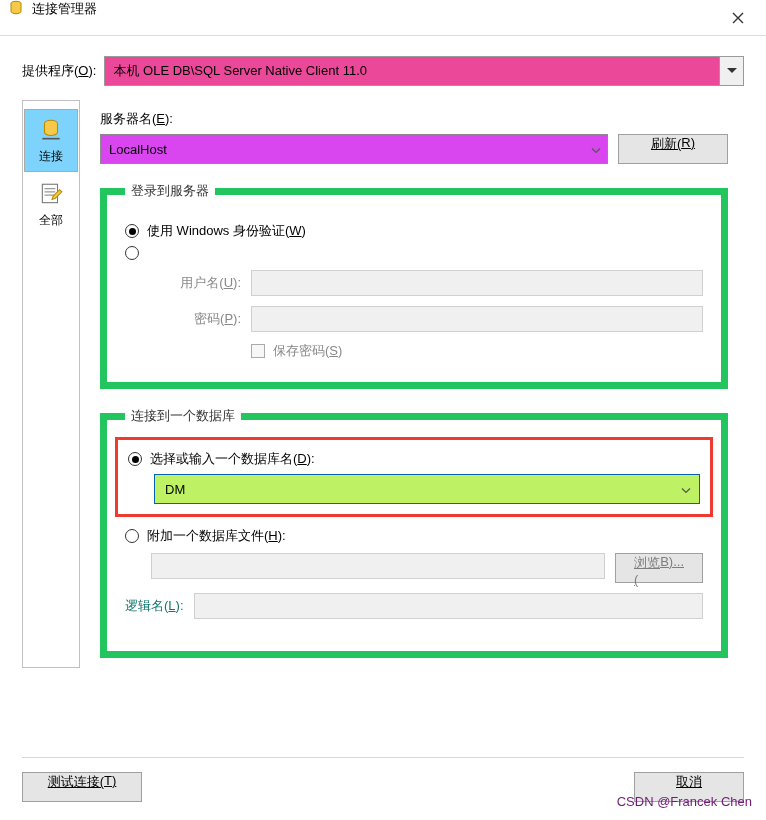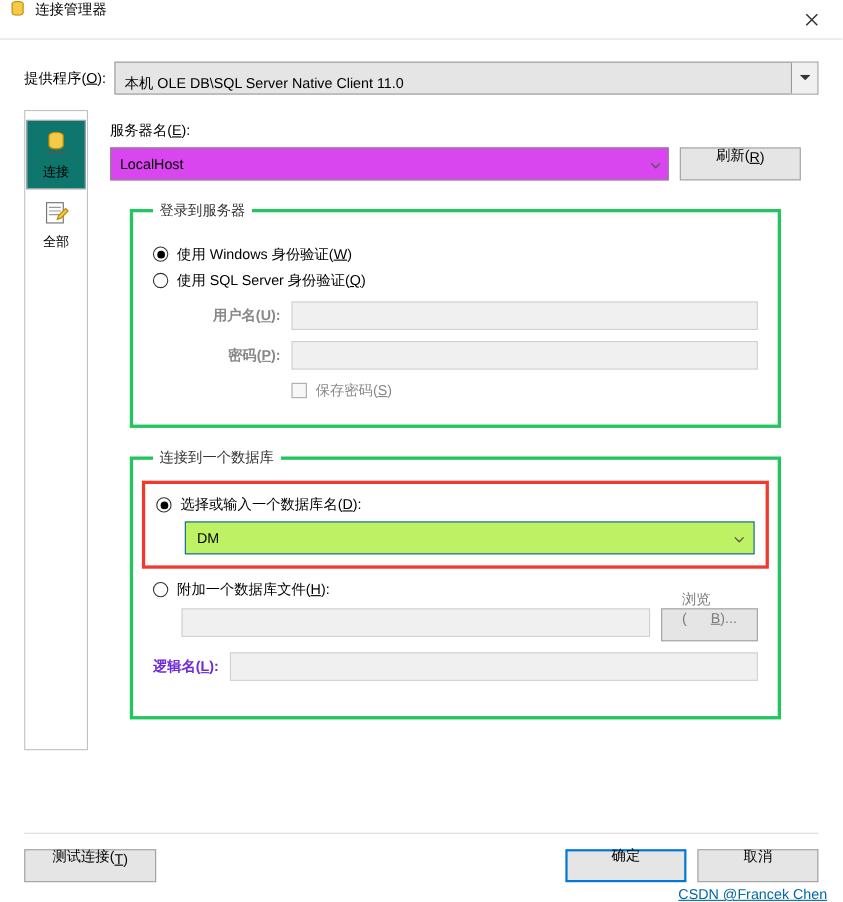--- a/index.html
+++ b/index.html
@@ -4,61 +4,61 @@
   <style>
     * { box-sizing: border-box; font-family: "Microsoft YaHei", "Segoe UI", Tahoma, sans-serif; font-size: 13px; }
     body { margin: 0; padding: 0; background: #fff; width: 766px; height: 820px; position: relative; }
     .titlebar { height: 36px; border-bottom: 1px solid #ddd; display: flex; align-items: flex-start; padding: 0 8px; }
     .titlebar-icon { width: 16px; height: 16px; margin-right: 8px; display:inline-block; }
     .titlebar-title { flex: 1; }
     .close-btn { width: 40px; height: 36px; display:flex; align-items:center; justify-content:center; cursor:pointer; }
     .close-btn svg { width:12px; height:12px; }
     .provider-row { display:flex; align-items:center; padding: 20px 22px 14px 22px; gap:8px; }
     .provider-label { white-space:nowrap; }
-    .provider-select { flex:1; height:30px; border:1px solid #999; background:#e5e5e5; display:flex; align-items:flex-end; padding:0 8px; position:relative; }
+    .provider-select { flex:1; height:30px; border:1px solid #999; background:#ec4899; display:flex; align-items:center; padding:0 8px; position:relative; }
     .provider-select .arrow { position:absolute; right:0; top:0; bottom:0; width:24px; background:#f0f0f0; border-left:1px solid #999; display:flex; align-items:center; justify-content:center; }
 
     .main { display:flex; padding: 0 22px 20px 22px; gap:0; }
     .sidebar { width:58px; border:1px solid #c0c0c0; display:flex; flex-direction:column; padding:8px 0; align-items:center; gap:2px; background:#fff; }
     .side-tab { width:54px; display:flex; flex-direction:column; align-items:center; gap:4px; padding:6px 0; cursor:pointer; }
-    .side-tab.active { background:#0f766e; border:1px solid #aaa; }
+    .side-tab.active { background:#7dd3fc; border:1px solid #aaa; }
     .side-tab .icon { width:28px; height:28px; display:flex; align-items:center; justify-content:center; }
     .side-tab .lbl { font-size:12px; }
 
     .content { flex:1; padding: 10px 16px 10px 20px; }
     .field-label { margin-bottom:6px; }
     .server-row { display:flex; gap:10px; margin-bottom:18px; }
     .combo { flex:1; height:30px; border:1px solid #8b8b8b; display:flex; align-items:center; padding:0 8px; position:relative; background:#d946ef; }
     .combo .chev { position:absolute; right:6px; top:50%; transform:translateY(-50%); }
-    .btn { height:30px; border:1px solid #a0a0a0; background:#e5e5e5; padding:13px 18px; cursor:pointer; display:flex; align-items:flex-end; justify-content:center; }
+    .btn { height:30px; border:1px solid #a0a0a0; background:#e5e5e5; padding:0 18px; cursor:pointer; display:flex; align-items:flex-start; justify-content:center;text-decoration:underline; }
     .btn.disabled { color:#7d7d7d; cursor:default; }
     .btn.primary { border:2px solid #0078d7; background:#e5e5e5; }
 
-    fieldset { border:3px solid #22c55e; padding:16px 18px 22px 18px; margin:18px; }
+    fieldset { border:7px solid #22c55e; padding:16px 18px 22px 18px; margin:0; }
     fieldset.login { margin-bottom:18px; }
     legend { padding:0 6px; color:#333; }
     .radio-row { display:flex; align-items:center; gap:8px; margin:6px 0; cursor:pointer; }
     .radio { width:14px; height:14px; border-radius:50%; border:1px solid #333; display:flex; align-items:center; justify-content:center; }
     .radio.sel::after { content:""; width:7px; height:7px; border-radius:50%; background:#000; }
     .indent { margin-left:26px; }
     .form-row { display:flex; align-items:center; margin:10px 0; }
-    .form-row .lbl { width:90px; color:#888; text-align:right; margin-right:10px;font-weight:bold; }
+    .form-row .lbl { width:90px; color:#888; text-align:right; margin-right:10px; }
     .tinput { flex:1; height:26px; border:1px solid #d0d0d0; background:#fff; padding:0 6px; }
     .tinput.disabled { background:#f0f0f0; color:#aaa; }
     .chk-row { display:flex; align-items:center; gap:8px; margin:10px 0 0 100px; color:#888; }
     .chk { width:14px; height:14px; border:1px solid #aaa; background:#f7f7f7; }
 
     .red-box { border:3px solid #ef3a2f; padding:4px 10px 10px 10px; margin:-4px -10px 10px -10px; }
     .db-combo { height:30px; border:1px solid #0a64a4; display:flex; align-items:center; padding:0 10px; position:relative; background:#bef264; margin-left:26px; }
     .db-combo .chev { position:absolute; right:8px; top:50%; transform:translateY(-50%); }
 
     .footer { position:absolute; left:22px; right:22px; bottom:18px; display:flex; justify-content:space-between; }
     .footer-right { display:flex; gap:10px; }
     .footer .btn { width:110px; }
-    .watermark { position:absolute; right:14px; bottom:0; color:#0369a1; font-size:13px;text-decoration:underline; }
+    .watermark { position:absolute; right:14px; bottom:11px; color:#701a75; font-size:13px; }
     .rule { position:absolute; left:22px; right:22px; bottom:62px; height:1px; background:#d9d9d9; }
     .underline { text-decoration: underline; }
   </style>
 </head>
 <body>
 
 <div class="titlebar">
   <span class="titlebar-icon">
     <svg viewBox="0 0 16 16">
         <ellipse cx="8" cy="3.5" rx="5" ry="2.2" fill="#f7c948" stroke="#b88a00"></ellipse>
@@ -126,21 +126,20 @@
     </div>
 
     <fieldset class="login">
       <legend>登录到服务器</legend>
       <div class="radio-row">
         <span class="radio sel"></span>
         <span><span>使用 Windows 身份验证(</span><span class="underline">W</span><span>)</span></span>
       </div>
       <div class="radio-row">
         <span class="radio"></span>
-        <span><span>使用 SQL Server 身份验证(</span><span class="underline">Q</span><span>)</span></span>
       </div>
       <div class="indent">
         <div class="form-row">
           <span class="lbl"><span>用户名(</span><span class="underline">U</span><span>):</span></span>
           <input class="tinput disabled" disabled="" style="">
         </div>
         <div class="form-row">
           <span class="lbl"><span>密码(</span><span class="underline">P</span><span>):</span></span>
           <input class="tinput disabled" type="password" disabled="" style="">
         </div>
@@ -171,36 +170,33 @@
       </div>
       <div class="indent" style="display:flex; gap:10px; margin-top:8px;">
         <input class="tinput disabled" disabled="" style="">
         <div class="btn disabled" style="width:88px;">
             <span>浏览(</span>
             <span class="underline">B</span>
             <span>)...</span>
           </div>
       </div>
       <div class="indent form-row" style="margin-top:10px;">
-        <span class="lbl" style="color:#6d28d9; width:auto; margin-right:10px; text-align:left;"><span>逻辑名(</span><span class="underline">L</span><span>):</span></span>
+        <span class="lbl" style="color:#0f766e; width:auto; margin-right:10px; text-align:left;"><span>逻辑名(</span><span class="underline">L</span><span>):</span></span>
         <input class="tinput disabled" disabled="" style="">
       </div>
     </fieldset>
   </div>
 </div>
 
 <div class="rule"></div>
 <div class="footer">
   <div class="btn" style="width:120px;">
       <span>测试连接(</span>
       <span class="underline">T</span>
       <span>)</span>
     </div>
   <div class="footer-right">
-    <div class="btn primary">
-        <span>确定</span>
-      </div>
     <div class="btn">
         <span>取消</span>
       </div>
   </div>
 </div>
 <div class="watermark">CSDN @Francek Chen</div>
 
 </body></html>

